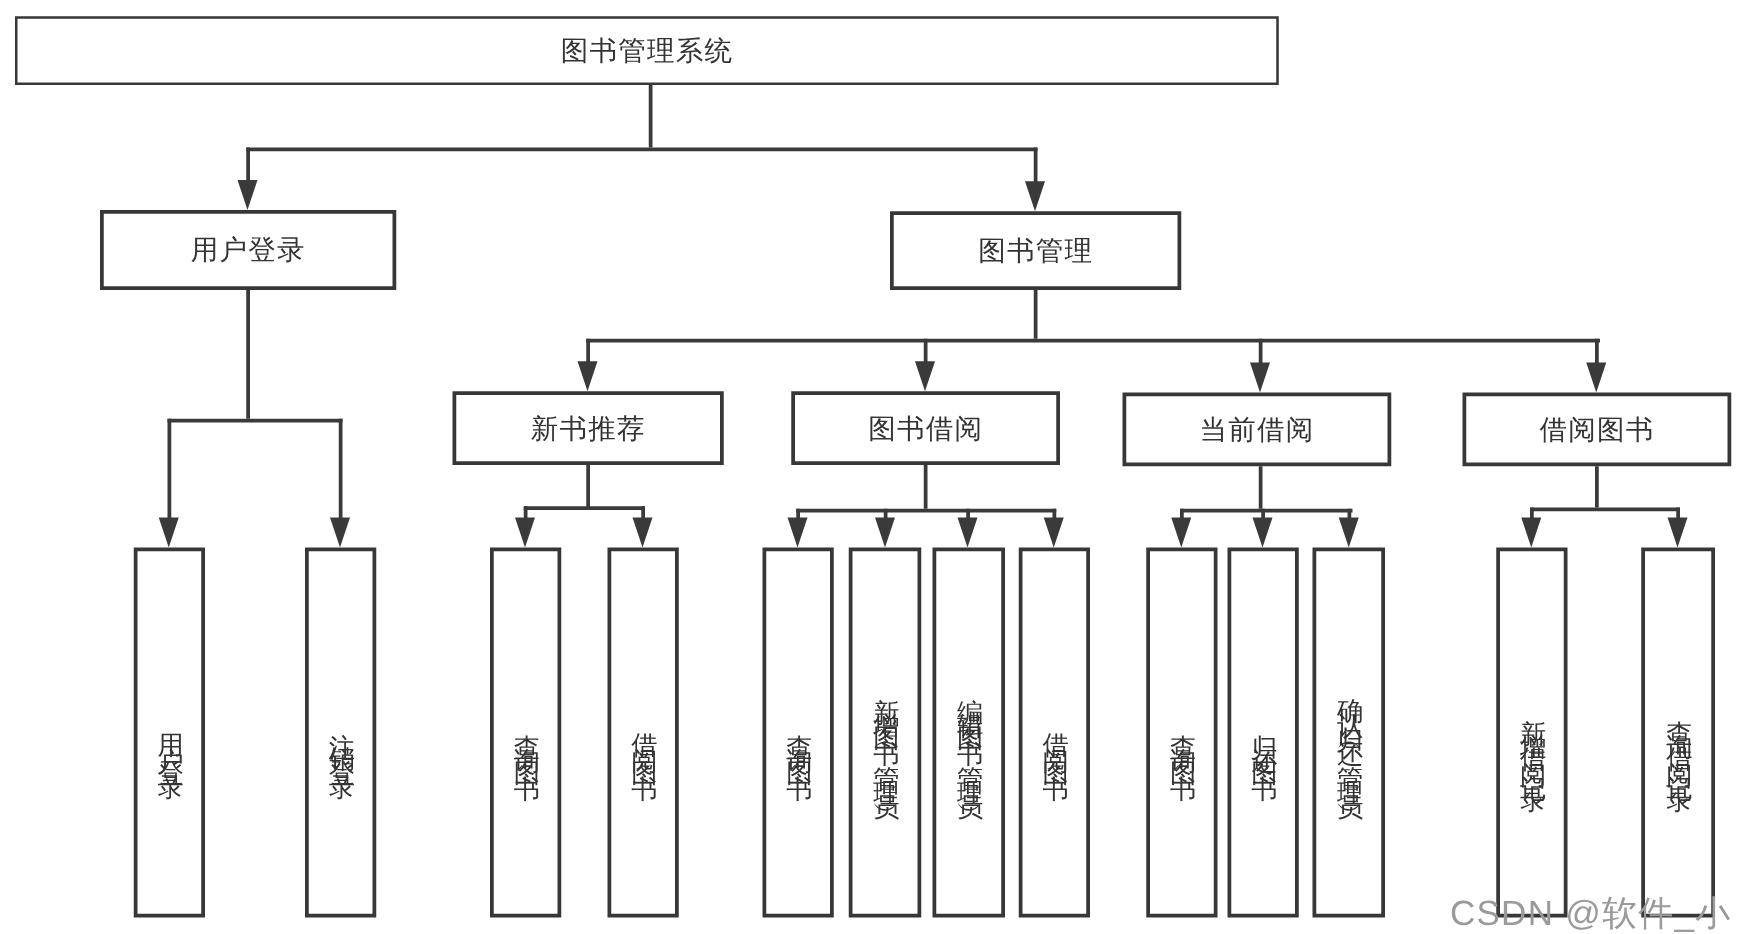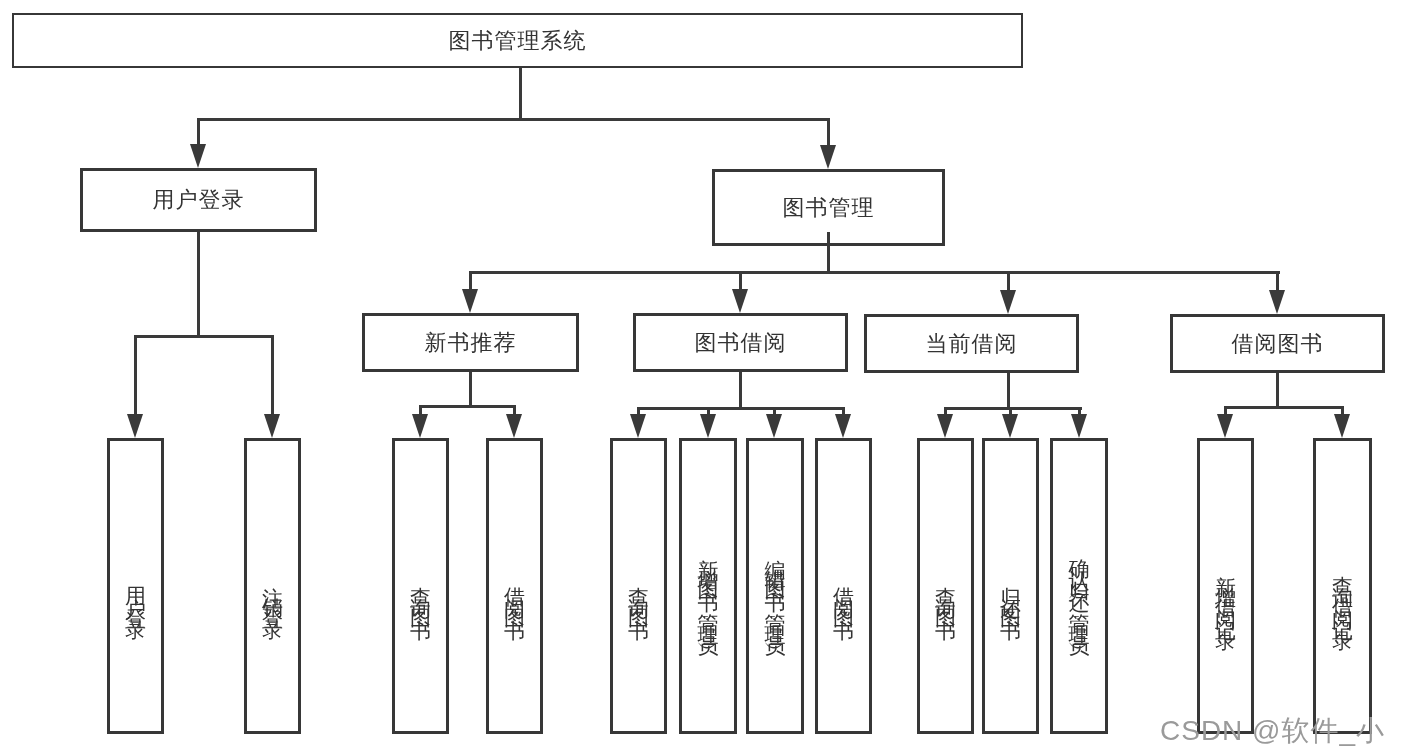--- a/index.html
+++ b/index.html
@@ -75,21 +75,21 @@
   <div class="vl" style="left:519px; top:68px; height:50px;"></div>
   <div class="hl" style="left:197px; top:118px; width:633px;"></div>
   <div class="vl" style="left:197px; top:118px; height:28px;"></div>
   <div class="ah" style="left:190px; top:144px;"></div>
   <div class="vl" style="left:827px; top:118px; height:29px;"></div>
   <div class="ah" style="left:820px; top:145px;"></div>
 
   <div class="node" style="left:80px; top:168px; width:237px; height:64px;">
     <span>用户登录</span>
   </div>
-  <div class="node" style="left:712px; top:169px; width:233px; height:77px;">
+  <div class="node" style="left:712px; top:169px; width:233px; height:63px;">
     <span>图书管理</span>
   </div>
 
   <div class="vl" style="left:197px; top:232px; height:103px;"></div>
   <div class="hl" style="left:134px; top:335px; width:140px;"></div>
   <div class="vl" style="left:134px; top:335px; height:81px;"></div>
   <div class="ah" style="left:127px; top:414px;"></div>
   <div class="vl" style="left:271px; top:335px; height:81px;"></div>
   <div class="ah" style="left:264px; top:414px;"></div>
 
@@ -103,21 +103,21 @@
   <div class="ah" style="left:1000px; top:290px;"></div>
   <div class="vl" style="left:1276px; top:271px; height:20px;"></div>
   <div class="ah" style="left:1269px; top:290px;"></div>
 
   <div class="node" style="left:362px; top:313px; width:217px; height:59px;">
     <span>新书推荐</span>
   </div>
   <div class="node" style="left:633px; top:313px; width:215px; height:59px;">
     <span>图书借阅</span>
   </div>
-  <div class="node" style="left:864px; top:314px; width:215px; height:59px;">
+  <div class="node" style="left:898px; top:314px; width:215px; height:59px;">
     <span>当前借阅</span>
   </div>
   <div class="node" style="left:1170px; top:314px; width:215px; height:59px;">
     <span>借阅图书</span>
   </div>
 
   <div class="vl" style="left:469px; top:372px; height:35px;"></div>
   <div class="hl" style="left:419px; top:405px; width:97px;"></div>
   <div class="vl" style="left:419px; top:405px; height:11px;"></div>
   <div class="ah" style="left:412px; top:414px;"></div>

